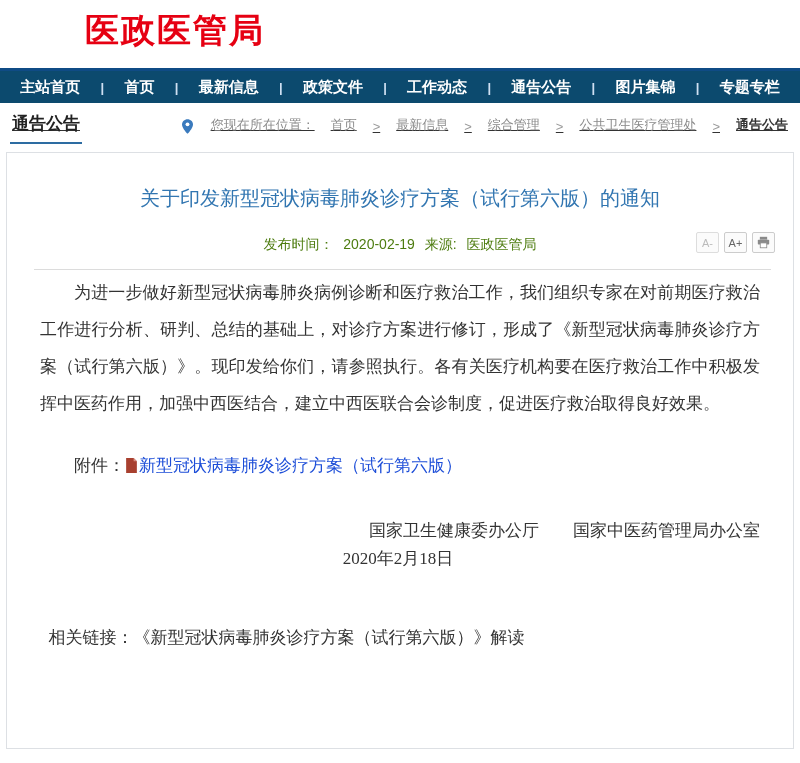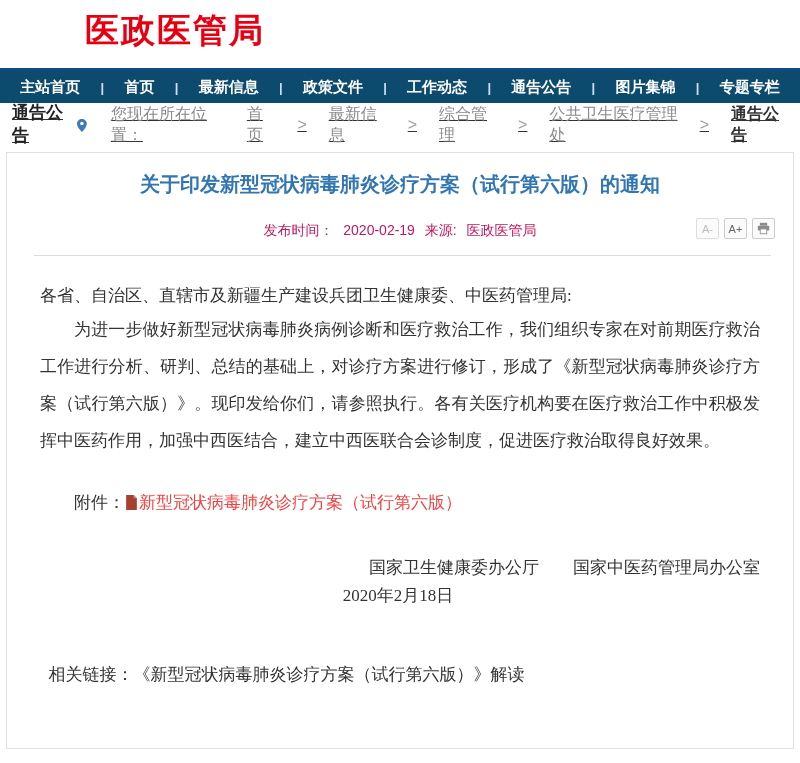--- a/index.html
+++ b/index.html
@@ -27,37 +27,37 @@
   
   .crumb-row {
     height:44px; display:flex; align-items:center; justify-content:space-between;
     padding:0 12px 0 10px;
     text-decoration:underline;
   }
   .section-title {
     font-size:17px; font-weight:bold; color:#222;
     border-bottom:2px solid #2d6ca2; padding:6px 2px 7px 2px;
   }
-  .crumbs { display:flex; align-items:center; gap:22px; font-size:16px; color:#8a8a8a; }
+  .crumbs { display:flex; align-items:flex-end; gap:16px; font-size:13px; color:#8a8a8a; }
   .crumbs .pin { width:11px; height:15px; margin-right:2px; }
   .crumbs a { color:#8a8a8a; text-decoration:none; cursor:pointer; }
   .crumbs .sep { color:#9a9a9a; }
   .crumbs .current { color:#333; font-weight:bold; }
   
   .content-box {
     margin:5px 6px 0 6px; border:1px solid #dde0e4; background:#fff;
     height:597px; position:relative;
   }
   .article-title {
-    margin-top:18px; text-align:center;
-    font-size:20px; font-weight:bold; color:#3276b1;
+    margin-top:32px; text-align:center;
+    font-size:20px; font-weight:normal; color:#3276b1;
   }
   .meta-row { position:relative; margin-top:20px; height:24px; }
   .meta-center {
-    text-align:center; font-size:14px; color:#be185d; line-height:24px;
+    text-align:center; font-size:14px; color:#4d7c0f; line-height:24px;
   }
   .meta-center span { margin:0 3px; }
   .font-tools { position:absolute; right:18px; top:0; display:flex; gap:5px; }
   .tool-btn {
     width:23px; height:21px; border:1px solid #ccc; background:#fbfbfb; border-radius:2px;
     font-size:11px; color:#666; cursor:pointer; display:flex; align-items:center; justify-content:center;
     font-family:"Liberation Sans",sans-serif; padding:0;
   }
   .tool-btn.dim { color:#bbb; border-color:#ddd; }
   .tool-btn svg { width:13px; height:13px; }
@@ -65,21 +65,21 @@
   
   .doc {
     padding:0 33px; font-family:"Liberation Serif","DejaVu Serif",serif;
     font-size:17px; color:#333;
   }
   .doc-number { margin-top:16px; text-align:right; font-size:16px; }
   .salutation { margin-top:28px; }
   .body-para { margin-top:4px; text-indent:2em; line-height:2.18; text-align:justify; }
   .attachment { margin-top:32px; text-indent:2em; }
   .attachment .file-icon { width:13px; height:15px; vertical-align:-2px; margin-right:1px; }
-  .attachment a { color:#ef4444; text-decoration:none; cursor:pointer; }
+  .attachment a { color:#1d4ed8; text-decoration:none; cursor:pointer; }
   .signature { margin-top:42px; text-align:right; }
   .signature .gap { display:inline-block; width:2em; }
   .sign-date { margin-top:5px; text-align:center; padding-right:4px; }
   .disclosure { margin-top:14px; }
   .related { margin-top:56px; text-indent:0.5em; }
   .related a { color:#333; text-decoration:none; cursor:pointer; }
 </style>
 </head>
 <body>
 
@@ -142,21 +142,20 @@
           <rect x="1" y="4.5" width="14" height="6" rx="1" fill="#8a8a8a"></rect>
           <rect x="4" y="8.5" width="8" height="6" fill="#fff" stroke="#8a8a8a"></rect>
         </svg>
       </button>
     </div>
   </div>
 
   <div class="divider"></div>
 
   <div class="doc">
-    <div class="salutation">各省、自治区、直辖市及新疆生产建设兵团卫生健康委、中医药管理局:</div>
     <p class="body-para">为进一步做好新型冠状病毒肺炎病例诊断和医疗救治工作，我们组织专家在对前期医疗救治工作进行分析、研判、总结的基础上，对诊疗方案进行修订，形成了《新型冠状病毒肺炎诊疗方案（试行第六版）》。现印发给你们，请参照执行。各有关医疗机构要在医疗救治工作中积极发挥中医药作用，加强中西医结合，建立中西医联合会诊制度，促进医疗救治取得良好效果。</p>
 
     <div class="attachment">
       <span>附件：</span><svg class="file-icon" viewBox="0 0 12 14">
         <path d="M1 0h7l3 3v11H1z" fill="#a8402f"></path>
         <path d="M8 0l3 3H8z" fill="#d98a7d"></path>
       </svg><a>新型冠状病毒肺炎诊疗方案（试行第六版）</a>
     </div>
 
     <div class="signature">

